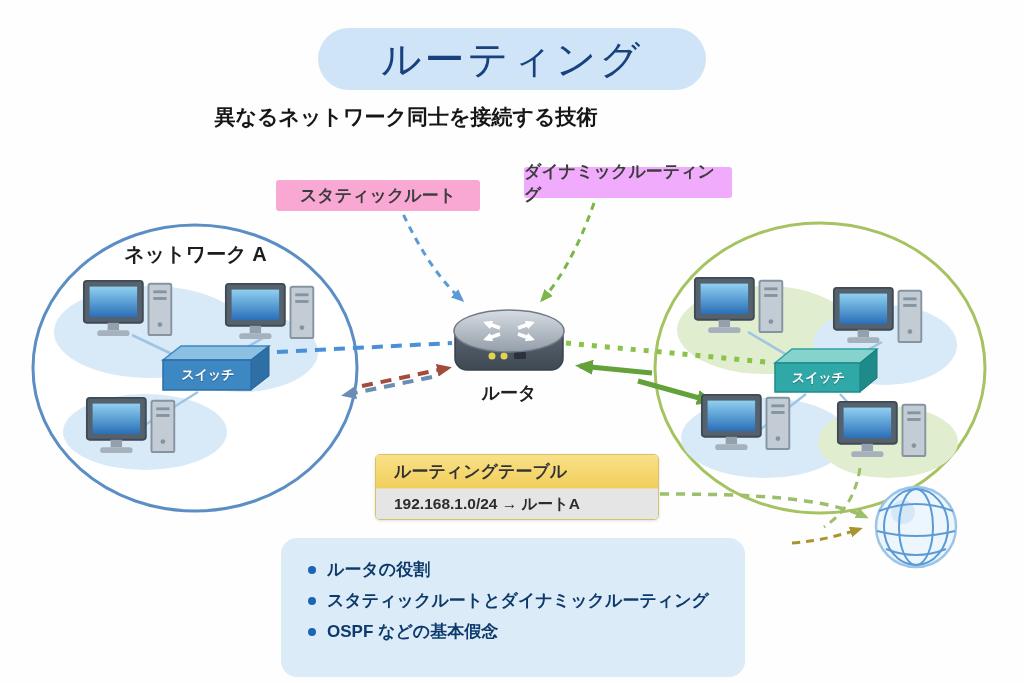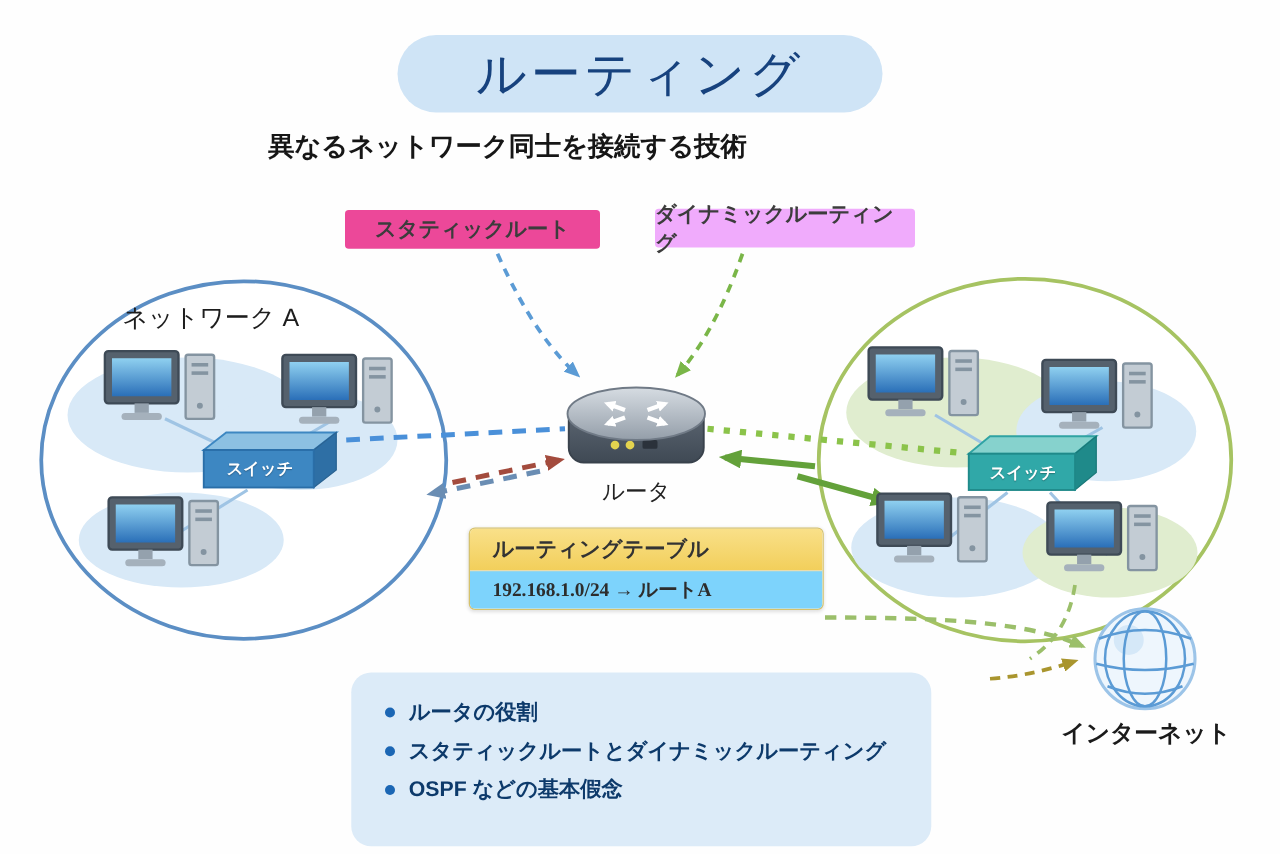--- a/index.html
+++ b/index.html
@@ -18,57 +18,57 @@
   }
   .subtitle {
     position:absolute; left:0; top:103px; width:812px; text-align:center;
     font-size:21px; font-weight:600; color:#161616;
   }
   .tag {
     position:absolute; height:31px; border-radius:3px;
     display:flex; align-items:center; justify-content:center;
     font-size:17px; font-weight:bold; color:#3c3c3c;
   }
-  .tag.static  { left:276px; top:168px; width:204px; background:#ec4899; }
+  .tag.static  { left:276px; top:180px; width:204px; background:#f9a8d4; }
   .tag.dynamic { left:524px; top:167px; width:208px; background:#f0abfc; }
 
-  .net-label { position:absolute; font-size:20px; font-weight:normal; color:#1d1d1d; text-align:left; }
+  .net-label { position:absolute; font-size:20px; font-weight:bold; color:#1d1d1d; text-align:center; }
   .net-label.a { left:98px;  top:241px; width:195px; }
   .net-label.b { left:722px; top:241px; width:195px; }
 
   .switch-label {
     position:absolute; color:#ffffff; font-size:13px; font-weight:bold;
     text-align:center; text-shadow:0 1px 1px rgba(0,0,0,.3);font-family:Liberation Serif, serif;
   }
   .switch-label.a { left:164px; top:366px; width:88px; }
   .switch-label.b { left:776px; top:369px; width:85px; }
 
   .router-label {
     position:absolute; left:459px; top:381px; width:100px; text-align:center;
-    font-size:18px; font-weight:400; color:#222222;
+    font-size:18px; font-weight:700; color:#222222;
   }
   .internet-label {
     position:absolute; left:831px; top:574px; width:172px; text-align:center;
     font-size:19px; font-weight:bold; color:#1a1a1a;
   }
 
   .routing-table {
-    position:absolute; left:375px; top:422px; width:282px;
+    position:absolute; left:375px; top:454px; width:282px;
     border:1px solid #d6c26c; border-radius:5px; overflow:hidden;
-    background:#fffef9; box-shadow:0 1px 3px rgba(0,0,0,.12);font-family:Liberation Serif, serif;
+    background:#fffef9; box-shadow:0 1px 3px rgba(0,0,0,.12);
   }
   .rt-header {
     height:33px; background:linear-gradient(#f9e089,#f2cf5b);
     display:flex; align-items:center; padding-left:18px;
     font-size:17px; font-weight:bold; color:#333333;
   }
   .rt-row {
     height:30px; display:flex; align-items:center; padding-left:18px;
     font-size:15.5px; font-weight:600; color:#2d2d2d;
-    border-top:1px solid #e8ddb0; background:#7dd3fc;
+    border-top:1px solid #e8ddb0; background:#e5e5e5;
   }
 
   .topics {
     position:absolute; left:281px; top:538px; width:464px; height:139px;
     background:#dcebf8; border-radius:16px; box-sizing:border-box;
     padding:16px 0 12px 27px;
   }
   .topic {
     display:flex; align-items:center; gap:11px; height:31px;
     font-size:17px; font-weight:600; color:#0d3a6b;
@@ -227,21 +227,20 @@
 
   <div class="tag static">スタティックルート</div>
   <div class="tag dynamic">ダイナミックルーティング</div>
 
   <div class="net-label a">ネットワーク A</div>
 
   <div class="switch-label a">スイッチ</div>
   <div class="switch-label b">スイッチ</div>
 
   <div class="router-label">ルータ</div>
-  <div class="internet-label">インターネット</div>
 
   <div class="routing-table">
     <div class="rt-header">ルーティングテーブル</div>
     <div class="rt-row">192.168.1.0/24 → ルートA</div>
   </div>
 
   <div class="topics">
     <div class="topic">
       <span class="dot"></span>
       <span>ルータの役割</span>

